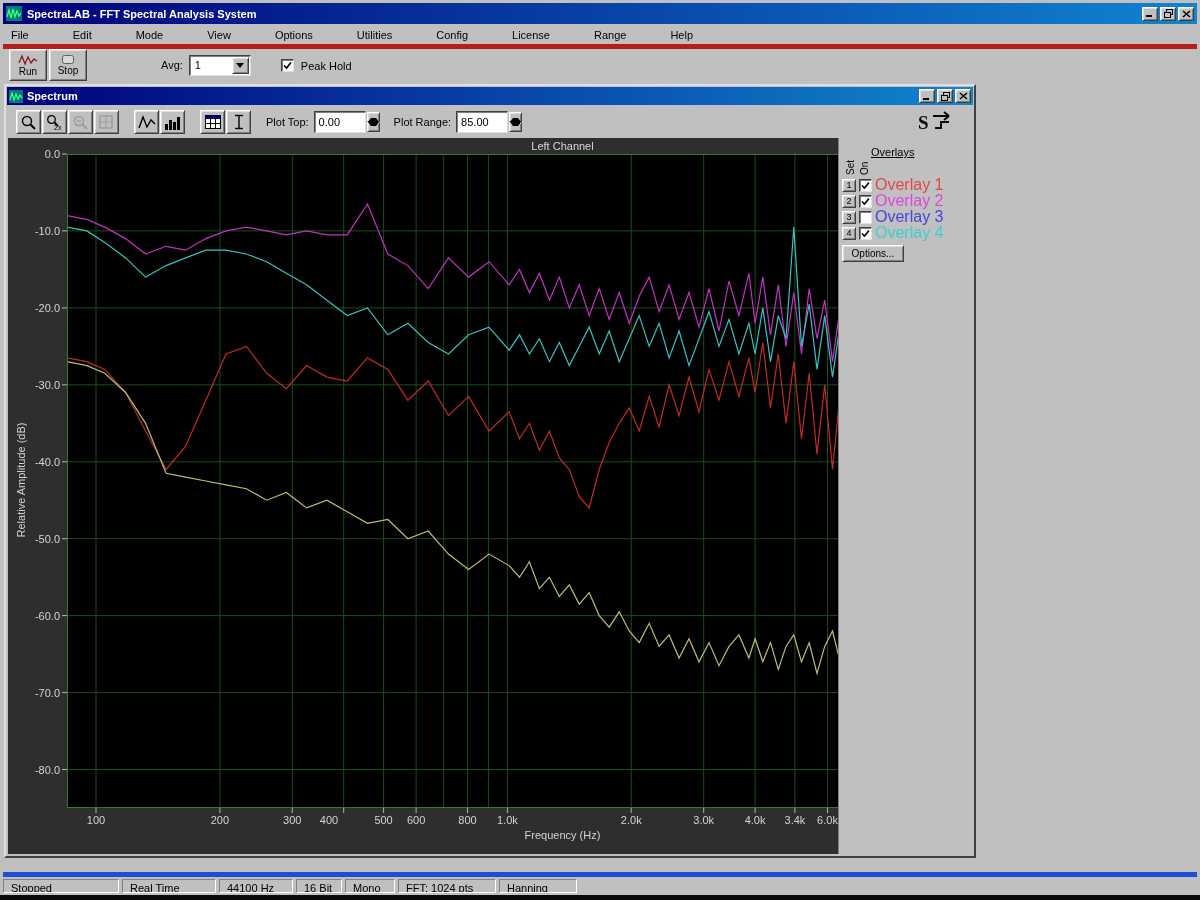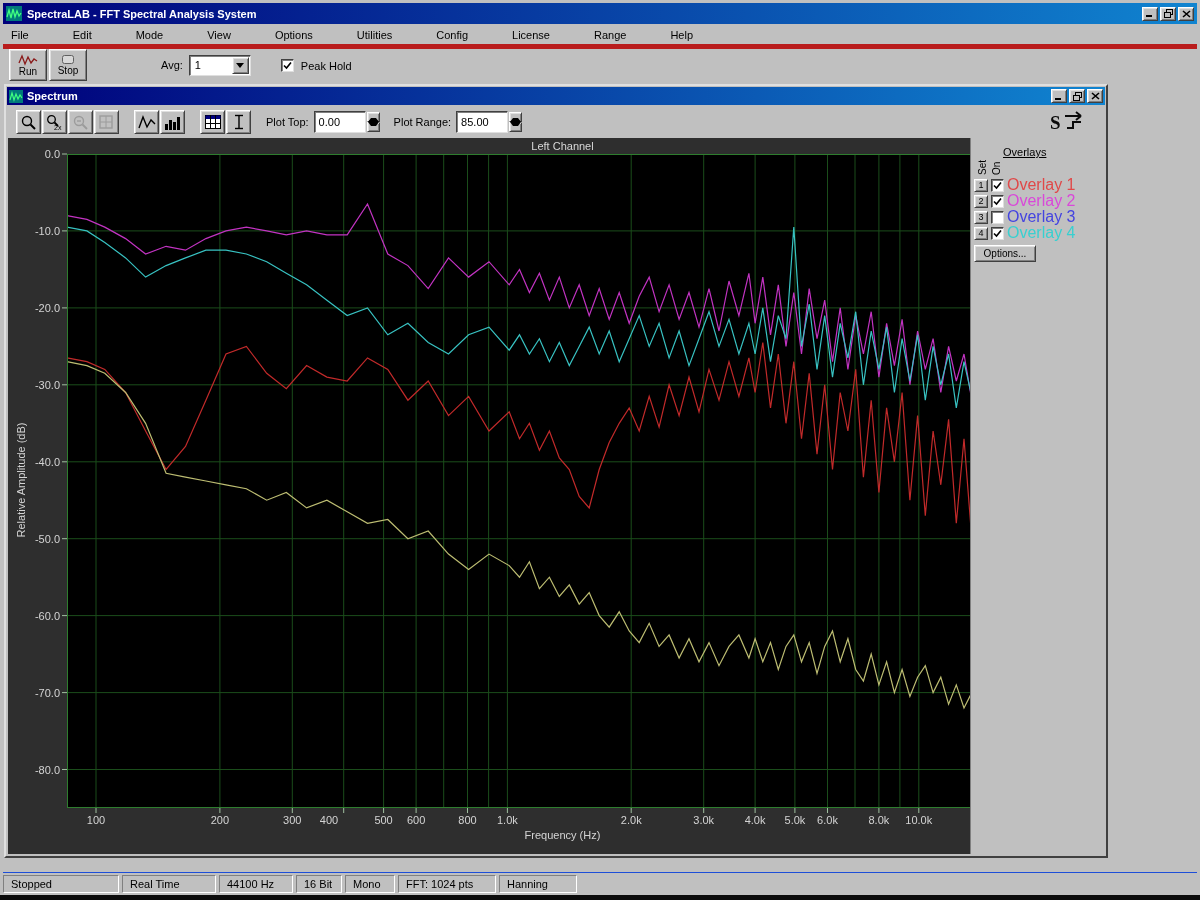--- a/index.html
+++ b/index.html
@@ -16,21 +16,21 @@
 
 .toolbar{position:absolute;left:3px;top:44px;right:3px;height:37px;border-top:5px solid #b91c1c;display:flex;align-items:center;padding-left:6px;}
 .tool-big{width:38px;height:32px;display:flex;flex-direction:column;align-items:center;justify-content:center;font-size:10px;line-height:11px;margin-right:2px;}
 .avg-label{margin-left:72px;margin-right:6px;}
 .combo{width:62px;height:21px;background:#fff;border:1px solid;border-color:#404040 #dfdfdf #dfdfdf #404040;box-shadow:inset 1px 1px 0 #808080;position:relative;display:flex;align-items:center;padding-left:5px;}
 .combo-btn{position:absolute;right:1px;top:1px;bottom:1px;width:17px;display:flex;align-items:center;justify-content:center;}
 .arrow-down{width:0;height:0;border-left:4px solid transparent;border-right:4px solid transparent;border-top:5px solid #000;}
 .checkbox{width:13px;height:13px;background:#fff;border:1px solid;border-color:#404040 #dfdfdf #dfdfdf #404040;box-shadow:inset 1px 1px 0 #808080;display:flex;align-items:center;justify-content:center;flex:none;}
 .peakhold{display:flex;align-items:flex-end;gap:7px;margin-left:30px;}
 
-#spectrum-window{position:absolute;left:4px;top:84px;width:1104px;height:774px;background:#c0c0c0;border:2px solid;border-color:#dfdfdf #404040 #404040 #dfdfdf;}
+#spectrum-window{position:absolute;left:4px;top:84px;width:972px;height:774px;background:#c0c0c0;border:2px solid;border-color:#dfdfdf #404040 #404040 #dfdfdf;}
 .spec-titlebar{height:18px;margin:1px;background:linear-gradient(90deg,#00007b,#1084d0);display:flex;align-items:center;padding:0 2px;}
 .spec-titlebar .title{color:#fff;font-weight:bold;margin-left:4px;flex:1;}
 .spec-toolbar{position:absolute;left:2px;top:21px;right:2px;height:30px;display:flex;align-items:center;padding-left:8px;}
 .sbtn{width:25px;height:24px;display:flex;align-items:center;justify-content:center;margin-right:1px;}
 .sgap{width:14px;}
 .fieldlbl{margin:0 5px 0 14px;}
 .numfield{width:52px;height:20px;background:#fff;border:1px solid;border-color:#404040 #dfdfdf #dfdfdf #404040;box-shadow:inset 1px 1px 0 #808080;padding:10px 4px;font:inherit;}
 .spin{display:inline-flex;flex-direction:column;margin-left:1px;}
 .spin span{width:13px;height:10px;display:flex;align-items:center;justify-content:center;}
 .tri-up{width:0;height:0;border-left:3px solid transparent;border-right:3px solid transparent;border-bottom:4px solid #000;}
@@ -49,21 +49,21 @@
 .overlay-panel{width:134px;background:#c0c0c0;position:relative;border-left:1px solid #808080;}
 .ovheader{position:absolute;left:32px;top:8px;text-decoration:underline;}
 .vlabel{position:absolute;transform-origin:0 0;transform:rotate(-90deg);font-size:10px;}
 .overlay-rows{position:absolute;left:3px;top:39px;}
 .overlay-row{display:flex;align-items:center;height:16px;gap:3px;}
 .setbtn{width:14px;height:13px;font-size:9px;display:flex;align-items:center;justify-content:center;}
 .checkbox.small{width:13px;height:13px;}
 .ovlabel{font-size:16px;}
 .options-btn{position:absolute;left:3px;top:107px;width:62px;height:17px;display:flex;align-items:center;justify-content:center;font-size:10px;}
 
-#status-bar{position:absolute;left:3px;right:3px;bottom:7px;height:21px;display:flex;gap:3px;padding-top:2px;border-top:1px solid #1d4ed8;}
+#status-bar{position:absolute;left:3px;right:3px;bottom:7px;height:21px;display:flex;gap:3px;padding-top:2px;border-top:5px solid #1d4ed8;}
 .status-panel{border:1px solid;border-color:#808080 #fff #fff #808080;padding:2px 7px;white-space:nowrap;overflow:hidden;}
 #screen::after{content:"";position:absolute;left:0;right:0;bottom:0;height:5px;background:#0b0b0b;}
 .disabled-glyph{opacity:.45;filter:grayscale(1);}
 </style>
 </head>
 <body>
 
 <div id="screen">
 
   <div class="titlebar">
@@ -328,21 +328,21 @@
             <span class="xtick" style="left: 211.869px;">200</span>
             <span class="xtick" style="left: 284.307px;">300</span>
             <span class="xtick" style="left: 321px;">400</span>
             <span class="xtick" style="left: 375.568px;">500</span>
             <span class="xtick" style="left: 408.141px;">600</span>
             <span class="xtick" style="left: 459.537px;">800</span>
             <span class="xtick" style="left: 499.402px;">1.0k</span>
             <span class="xtick" style="left: 623.236px;">2.0k</span>
             <span class="xtick" style="left: 695.675px;">3.0k</span>
             <span class="xtick" style="left: 747.07px;">4.0k</span>
-            <span class="xtick" style="left: 786.936px;">5.0k</span>
+            <span class="xtick" style="left: 786.936px;">3.4k</span>
             <span class="xtick" style="left: 819.509px;">6.0k</span>
             <span class="xtick" style="left: 870.904px;">8.0k</span>
             <span class="xtick" style="left: 910.77px;">10.0k</span>
             <span class="xtick" style="left: 1034.6px;">20.0k</span>
           </div>
         <div class="x-axis-title">Frequency (Hz)</div>
       </div>
 
       <div class="overlay-panel">
         <span class="ovheader">Overlays</span>

